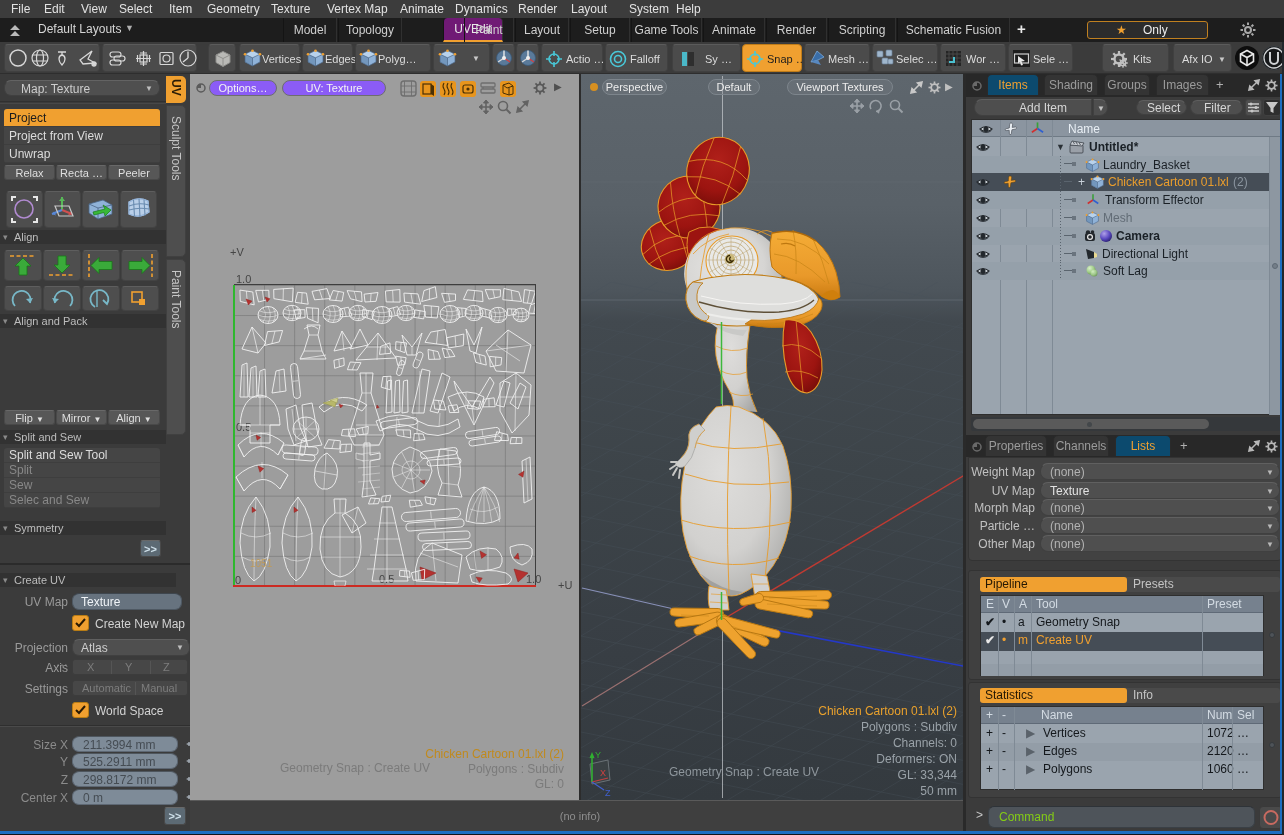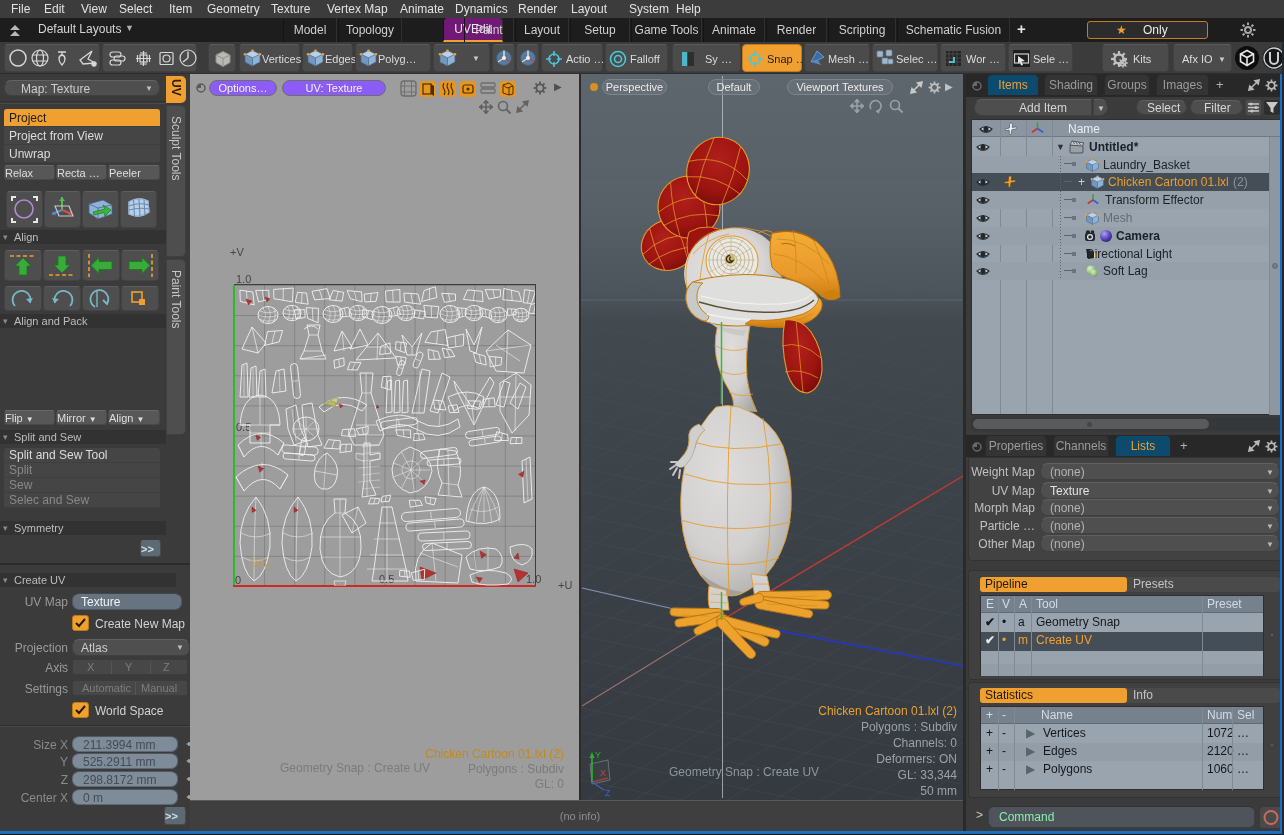--- a/index.html
+++ b/index.html
@@ -18,21 +18,21 @@
 .tbtn { position:absolute; top:2px; height:28px; background:#4b4b4b; border:1px solid #404040; border-top-color:#5b5b5b; border-radius:4px; color:#dcdcdc; font-size:12px; }
 .tbtn .lbl { position:absolute; top:8px; font-size:11px; color:#dcdcdc; white-space:nowrap; }
 
 #leftpanel { position:absolute; left:0; top:74px; width:190px; height:757px; background:#3b3b3b; }
 .lhdr { position:absolute; left:0; width:166px; height:14px; background:#323232; color:#bdbdbd; font-size:11px; padding-left:14px; line-height:14px; }
 .lhdr:before { content:"▾"; position:absolute; left:3px; top:0; font-size:9px; color:#8a8a8a; }
 .llist { position:absolute; left:4px; width:156px; background:#454545; border-radius:3px; overflow:hidden; }
 .lrow { height:18px; line-height:18px; font-size:12px; color:#dcdcdc; padding-left:5px; border-bottom:1px solid #3e3e3e; }
 .lrow.orange { background:#f0a030; color:#1c1c1c; }
 .lrow.dis { color:#888; }
-.lbtn { position:absolute; background:#575757; border:1px solid #494949; border-top-color:#686868; border-radius:3px; color:#dfdfdf; font-size:11px; text-align:left; }
+.lbtn { position:absolute; background:#575757; border:1px solid #494949; border-top-color:#686868; border-radius:3px; color:#dfdfdf; font-size:11px; text-align:center; }
 .ibtn { position:absolute; background:#4e4e4e; border:1px solid #434343; border-top-color:#5e5e5e; border-radius:4px; }
 .flbl { position:absolute; font-size:12px; color:#9a9a9a; text-align:right; }
 .ffield { position:absolute; border-radius:7px; font-size:12px; }
 .ffield.sz { background:#7e8b98; border:1px solid #5e6874; border-top-color:#4e565e; color:#454c53; }
 .ffield.sz:after { content:"◂▸"; position:absolute; right:-13px; top:2px; font-size:8px; color:#9aa2aa; letter-spacing:-2px; }
 
 #uvview { position:absolute; left:190px; top:74px; width:389px; height:726px; background:#9d9d9d; overflow:hidden; }
 #view3d { position:absolute; left:579px; top:74px; width:384px; height:726px; overflow:hidden; border-left:2px solid #2c2c2c;
   background:linear-gradient(#5e666d 0%, #596168 18%, #4d555c 30%, #42494f 34%, #3d4449 55%, #383e44 80%, #343a3f 100%); }
 .pill { position:absolute; height:16px; border-radius:8px; font-size:11px; text-align:center; color:#ececec; }
@@ -1392,21 +1392,21 @@
           <svg class="abs" style="left:4px;top:2px" width="14" height="14" viewBox="0 0 14 14">
             <use href="#eye"></use>
           </svg>
           <div class="treedot" style="left:88px;top:0;height:18px"></div>
           <span class="abs" style="left:92px;top:8px;width:8px;height:1px;background:#5a646e"></span>
           <span class="abs" style="left:100px;top:7px;width:4px;height:4px;background:#6a747e"></span>
           <svg class="abs" style="left:112px;top:2px" width="14" height="14" viewBox="0 0 14 14">
             <path d="M2 2 L10 5 L10 11 L4 12 Z" fill="#23282d"></path>
             <path d="M10 5 L13 7 L13 10 L10 11 Z" fill="#e8d890"></path>
           </svg>
-          <span class="nm" style="left:114px">Directional Light</span>
+          <span class="nm" style="left:130px">Directional Light</span>
         </div>
         <div class="irow" style="top:142px;background:#95a0aa">
           <svg class="abs" style="left:4px;top:2px" width="14" height="14" viewBox="0 0 14 14">
             <use href="#eye"></use>
           </svg>
           <div class="treedot" style="left:88px;top:0;height:18px"></div>
           <span class="abs" style="left:92px;top:8px;width:8px;height:1px;background:#5a646e"></span>
           <span class="abs" style="left:100px;top:7px;width:4px;height:4px;background:#6a747e"></span>
           <svg class="abs" style="left:113px;top:2px" width="14" height="14" viewBox="0 0 14 14">
             <defs>
@@ -1554,21 +1554,21 @@
         </div>
       <div class="abs" style="left:17px;top:0;width:1px;height:83px;background:#7f8a95"></div>
       <div class="abs" style="left:33px;top:0;width:1px;height:83px;background:#7f8a95"></div>
       <div class="abs" style="left:221px;top:0;width:1px;height:83px;background:#7f8a95"></div>
       <div class="abs" style="left:251px;top:0;width:1px;height:83px;background:#7f8a95"></div>
     </div>
     <div class="abs" style="left:303px;top:668px;width:6px;height:6px;border-radius:3px;background:#4e5358;border:1px solid #35393d"></div>
 
     <span class="abs" style="left:10px;top:734px;font-size:12px;color:#c8c8c8">&gt;</span>
     <div class="abs" style="left:22px;top:732px;width:267px;height:22px;background:#4e545a;border:1px solid #3a4046;border-top-color:#2e3338;border-radius:6px">
-        <span class="abs" style="left:10px;top:3px;font-size:12px;color:#86efac">Command</span>
+        <span class="abs" style="left:10px;top:3px;font-size:12px;color:#84cc16">Command</span>
       </div>
     <div class="abs" style="left:293px;top:732px;width:24px;height:23px;background:#4a4a4a;border:1px solid #3a3a3a;border-radius:4px"><svg width="22" height="21" viewBox="0 0 22 21">
           <circle cx="11" cy="10.5" r="6.5" fill="none" stroke="#c86a60" stroke-width="2"></circle>
         </svg></div>
   </div>
   <div id="bottombar">(no info)</div>
   <div id="blueline"></div>
   <div id="darkbottom"></div>
   <div id="blueright"></div>
   <div id="darkright"></div>

